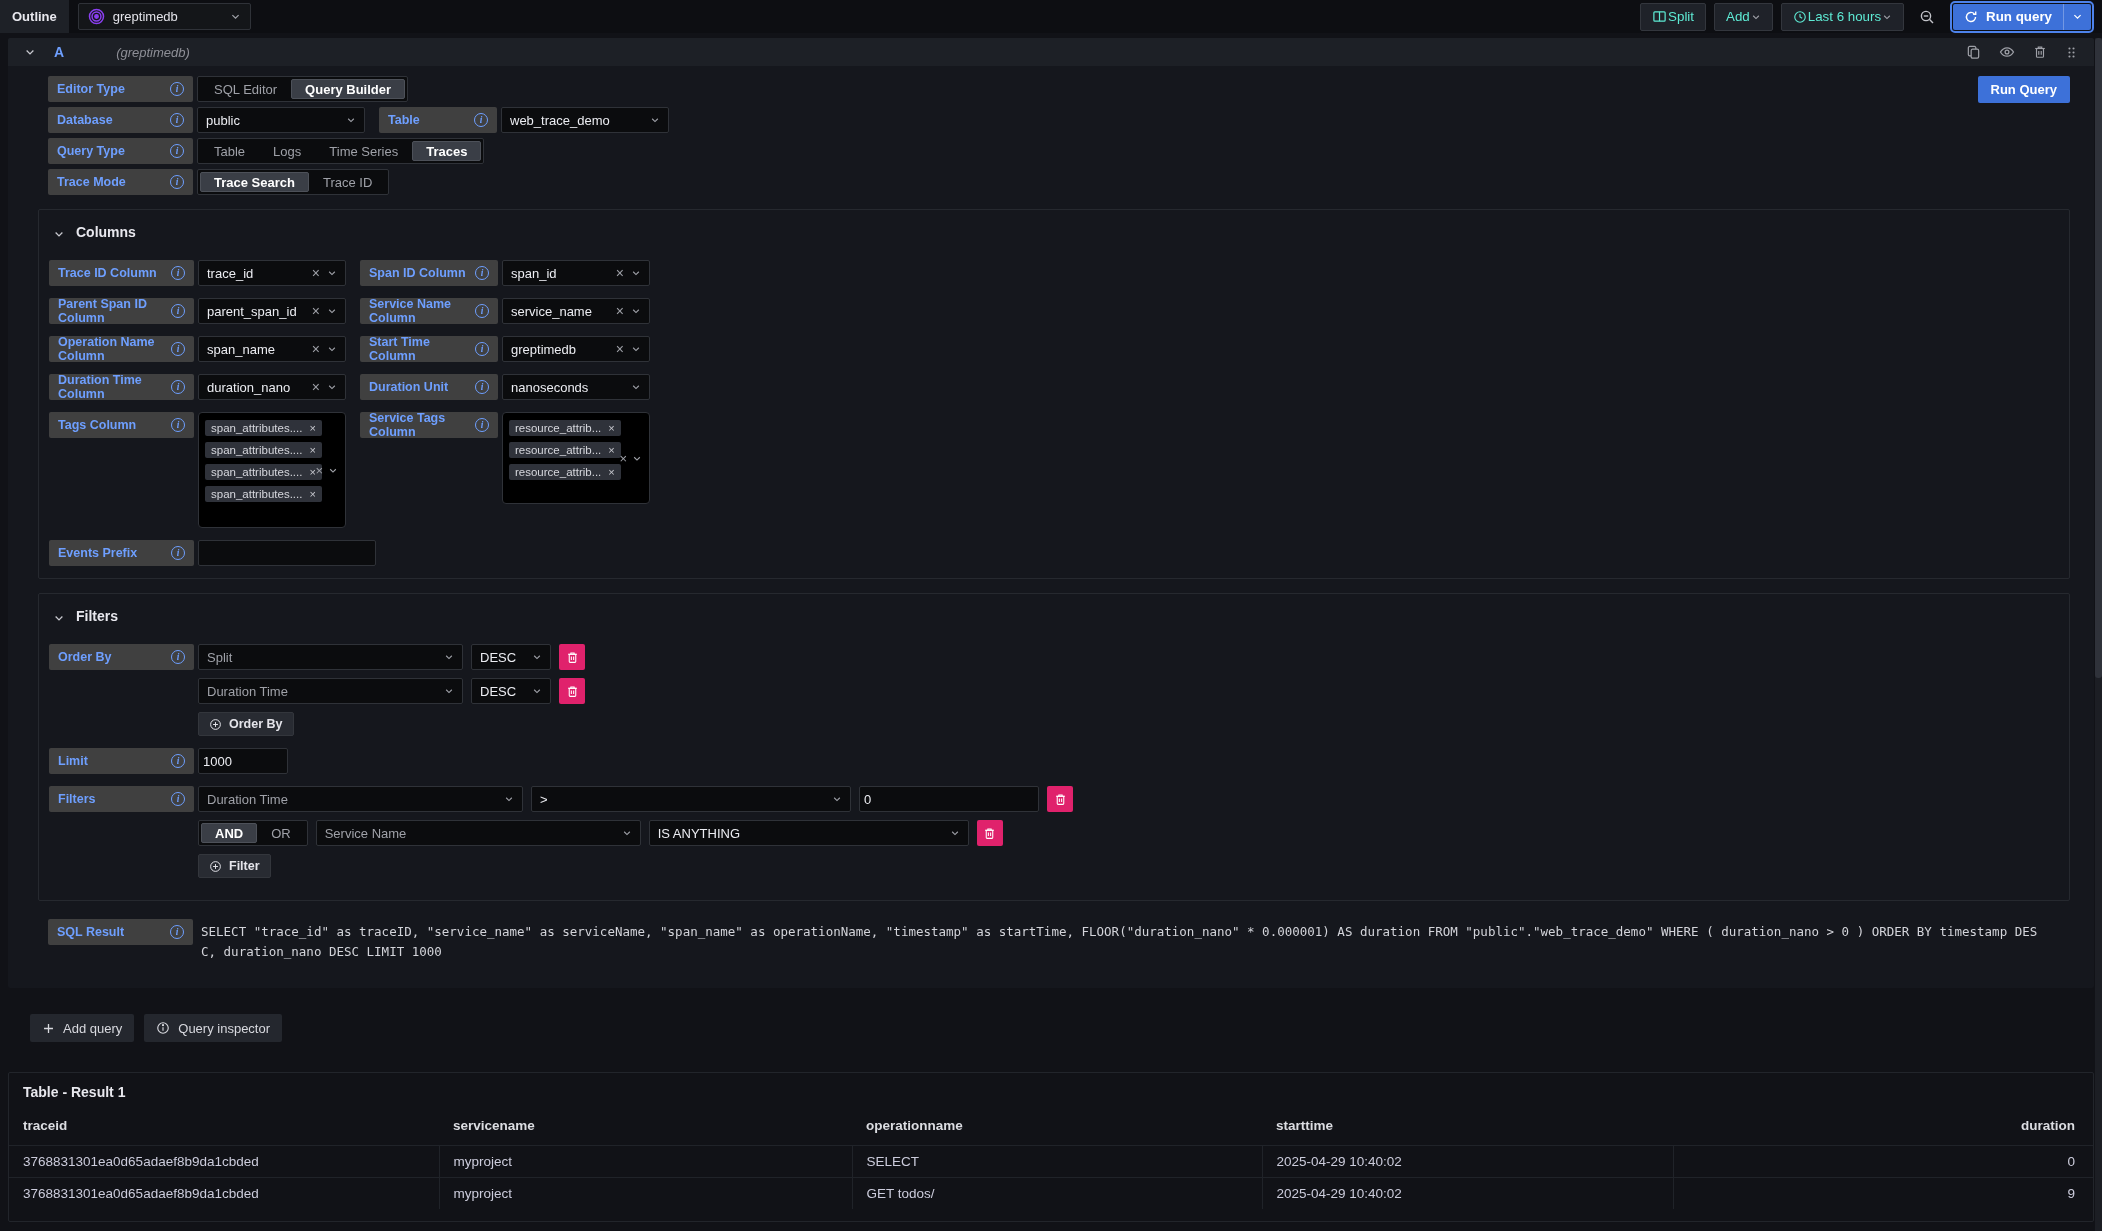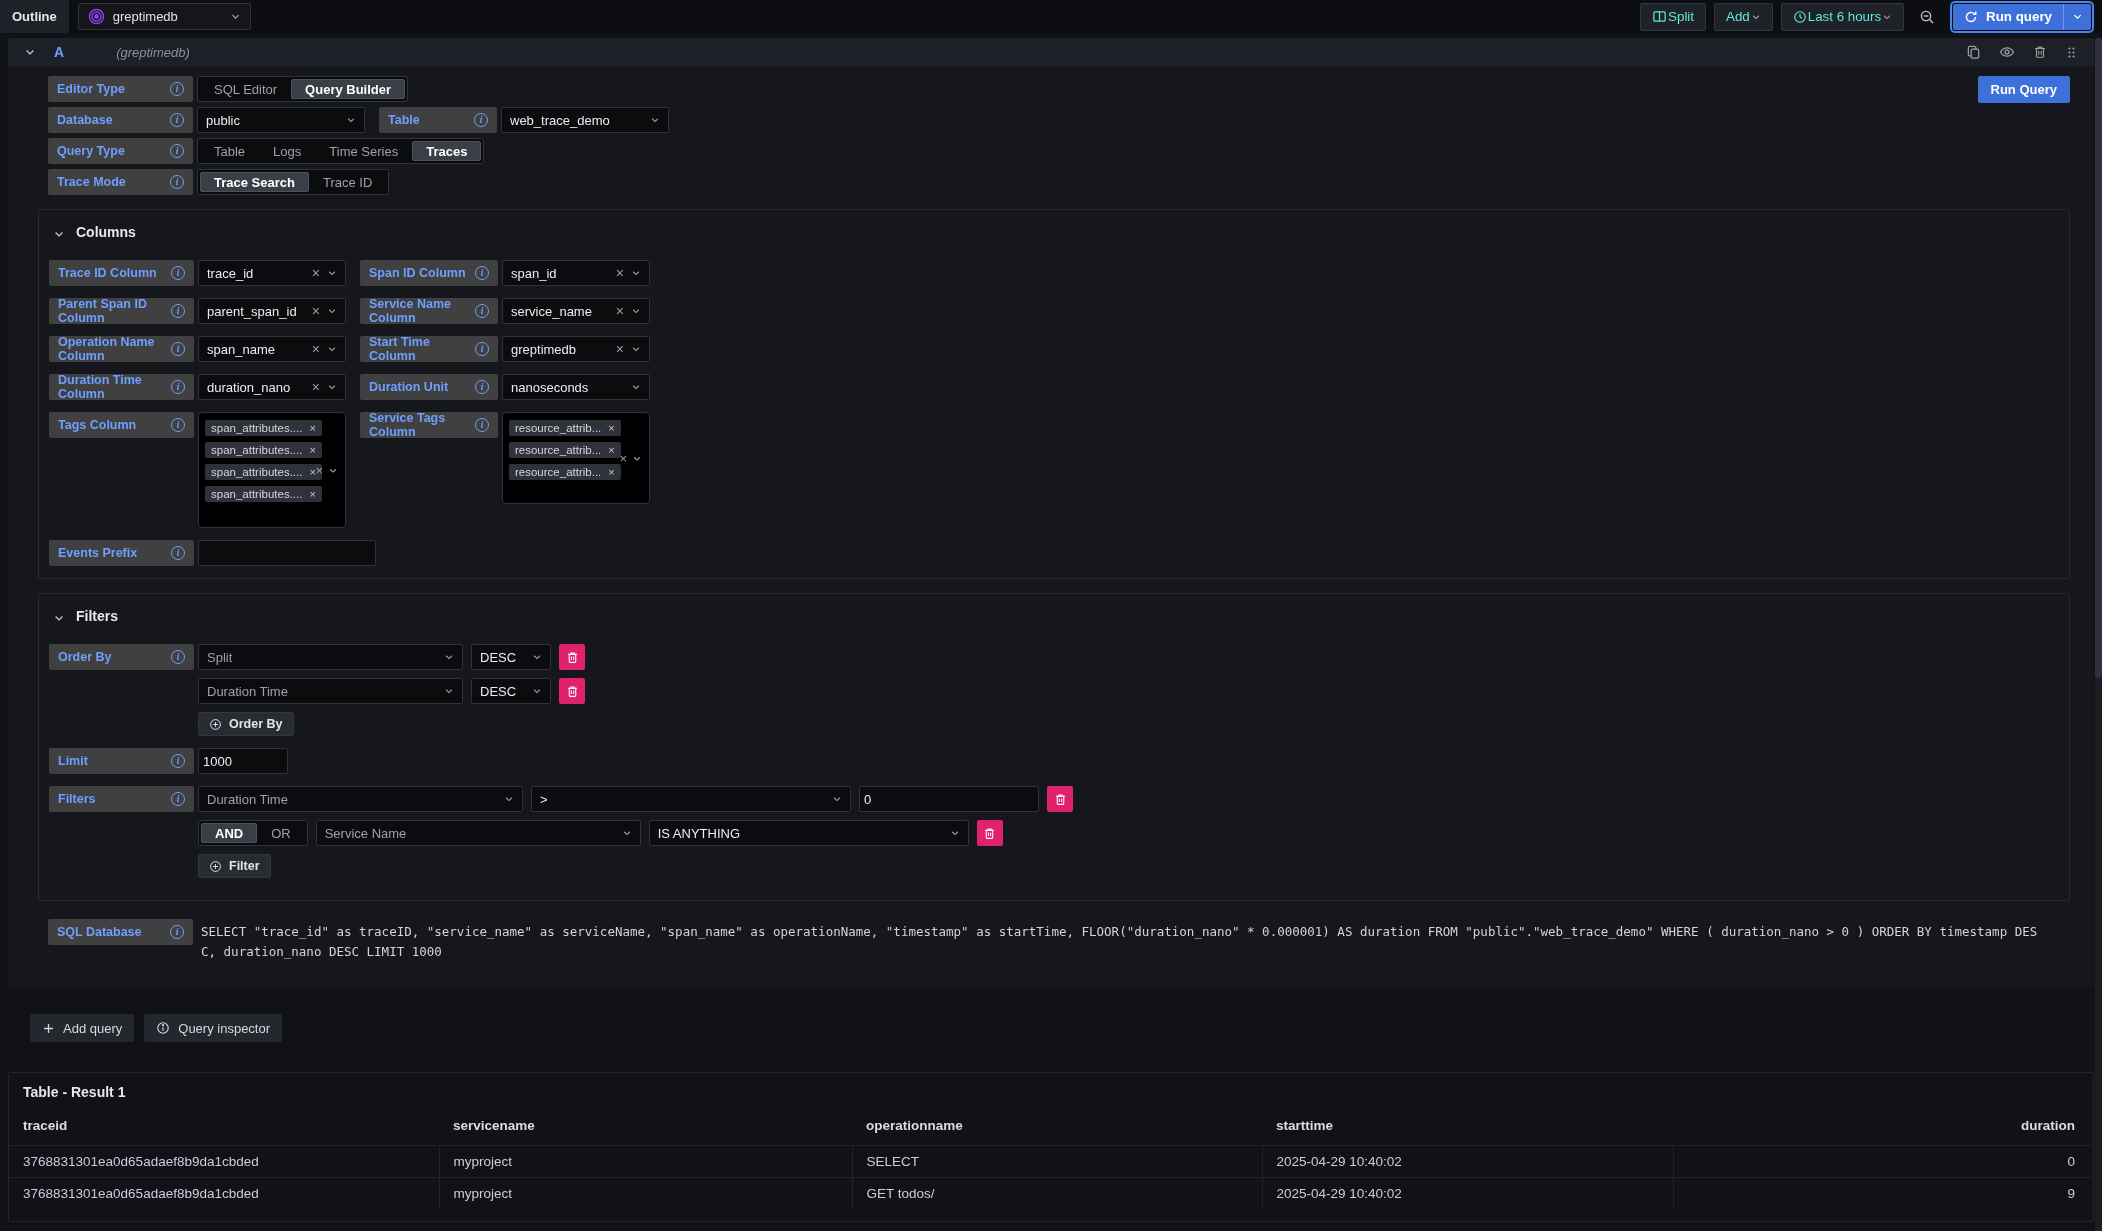--- a/index.html
+++ b/index.html
@@ -632,21 +632,21 @@
                 <path d="M8 5v6M5 8h6"></path>
               </svg>
             <span>Filter</span>
           </button>
         </div>
       </div>
     </div>
 
     <div class="sqlrow">
       <div class="lbl w145">
-        <span>SQL Database</span>
+        <span>SQL Result</span>
           <span class="info">i</span>
       </div>
       <div class="sql-text">SELECT "trace_id" as traceID, "service_name" as serviceName, "span_name" as operationName, "timestamp" as startTime, FLOOR("duration_nano" * 0.000001) AS duration FROM "public"."web_trace_demo" WHERE ( duration_nano &gt; 0 ) ORDER BY timestamp DESC, duration_nano DESC LIMIT 1000</div>
     </div>
   </div>
 </div>
 
 <div class="footer-actions">
   <button class="sec-btn clickable">
     <svg width="13" height="13" viewBox="0 0 16 16" fill="none" stroke="currentColor" stroke-width="1.6">

